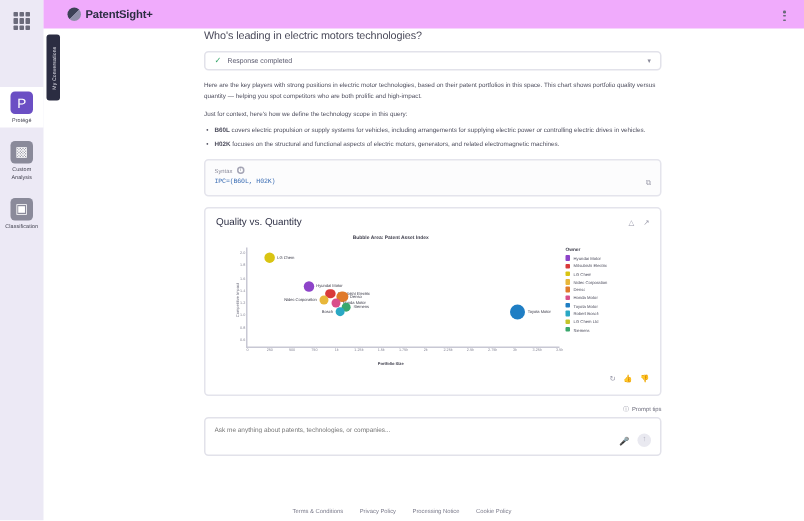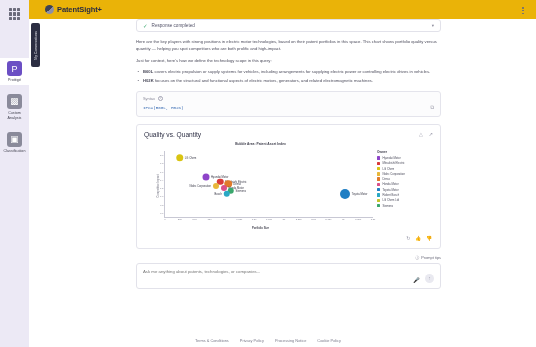--- a/index.html
+++ b/index.html
@@ -48,21 +48,21 @@
     display: flex; align-items: center; justify-content: center;
   }
   #conv-tab span {
     writing-mode: vertical-rl; transform: rotate(180deg);
     font-size: 3.4px; color: #e8e8f0; letter-spacing: 0.1px; white-space: nowrap;
   }
 
   
   #header {
     position: absolute; left: 29px; top: 0; width: 507px; height: 19px;
-    background: #eab308; display: flex; align-items: center;
+    background: #f0abfc; display: flex; align-items: center;
   }
   #brand { display: flex; align-items: center; gap: 3px; margin-left: 16px; }
   #brand-mark {
     width: 9px; height: 9px; border-radius: 50%;
     background: linear-gradient(135deg,#3c4256 0%,#3c4256 50%,#8e8fa8 50%,#8e8fa8 100%);
   }
   #brand-name { font-size: 7.5px; font-weight: bold; color: #2b2d42; letter-spacing: -0.1px; }
   #kebab {
     position: absolute; right: 10px; top: 5px;
     display: flex; flex-direction: column; gap: 1.2px; cursor: pointer; padding: 2px;
@@ -240,20 +240,21 @@
   </div>
   <div id="kebab">
       <i></i>
       <i></i>
       <i></i>
     </div>
 </div>
 
 <div id="main">
 
+  <div id="page-title">Who's leading in electric motors technologies?</div>
 
   <div id="resp-acc">
     <span id="check-icon">✓</span>
     <span id="resp-acc-label">Response completed</span>
     <span class="chev">▾</span>
   </div>
 
   <div class="para">Here are the key players with strong positions in electric motor technologies, based on their patent portfolios in this space. This chart shows portfolio quality versus quantity — helping you spot competitors who are both prolific and high-impact.</div>
   <div class="para">Just for context, here's how we define the technology scope in this query:</div>
 

